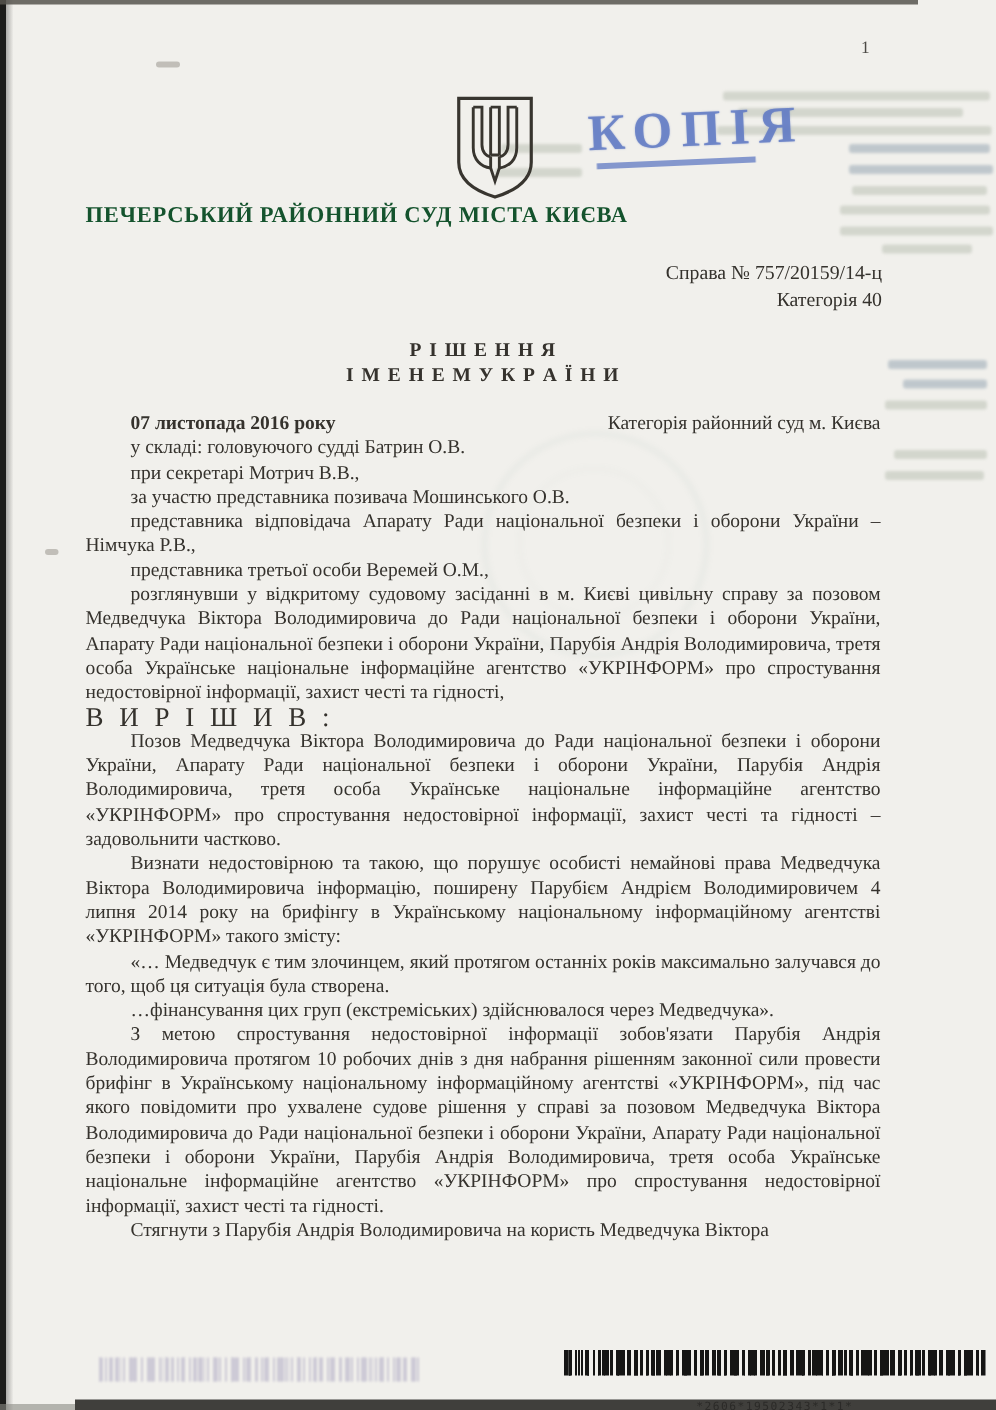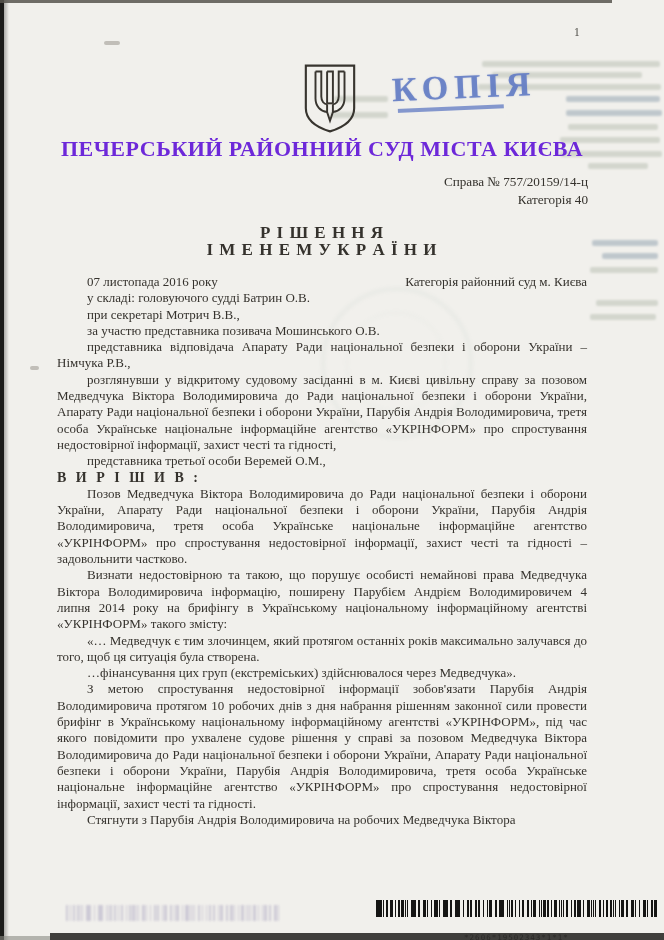--- a/index.html
+++ b/index.html
@@ -39,34 +39,34 @@
 
   
   .stamp{position:absolute;left:392px;top:68px;transform:rotate(-2.5deg);text-align:left;}
   .stamp-label{
     font-size:34px;font-weight:bold;letter-spacing:6px;
     color:rgba(96,122,195,.82);text-shadow:0 0 1.2px rgba(96,122,195,.55);
     font-family:"Liberation Serif",serif;
   }
   .stamp-underline{width:106px;height:4px;margin:0 0 0 5px;background:rgba(96,122,195,.75);filter:blur(.4px);}
 
-  .court-name{position:absolute;left:57px;top:136px;width:530px;text-align:center;
-    font-size:22px;font-weight:bold;letter-spacing:.5px;color:#6d28d9;}
+  .court-name{position:absolute;left:57px;top:136px;width:530px;
+    font-size:15px;font-weight:bold;letter-spacing:.5px;color:#14532d;}
 
   .case-block{position:absolute;right:76px;top:173px;text-align:right;font-size:13.2px;line-height:17.5px;}
 
   
   .doc-body{position:absolute;left:57px;top:224px;width:530px;font-size:13px;line-height:16.3px;}
-  .title-line{text-align:center;font-weight:bold;font-size:17px;line-height:17px;letter-spacing:1px;}
+  .title-line{text-align:center;font-weight:bold;font-size:13px;line-height:17px;letter-spacing:1px;}
   .title-line.small{font-size:13.2px;letter-spacing:.2px;}
   .title-gap{height:16px;}
   .doc-body p{margin:0;text-indent:30px;text-align:justify;}
   .split-line{display:flex;justify-content:space-between;text-indent:0 !important;}
-  .split-line .left{padding-left:30px;}
-  .res-heading{text-align:center;font-weight:bold;font-size:14px;letter-spacing:3px;margin:12px 0 10px 0;text-indent:0 !important;}
+  .split-line .left{padding-left:30px;font-weight:bold;}
+  .res-heading{text-align:center;font-weight:normal;font-size:18px;letter-spacing:3px;margin:12px 0 10px 0;text-indent:0 !important;}
 
   
   .barcode{position:absolute;left:376px;top:900px;width:281px;}
   .bars{height:17px;background-color:transparent;
     background-image:
       repeating-linear-gradient(90deg,#151514 0 1.5px,transparent 1.5px 4px),
       repeating-linear-gradient(90deg,#151514 0 1px,transparent 1px 6.5px),
       repeating-linear-gradient(90deg,#151514 0 2.5px,transparent 2.5px 11px);
     border-left:3px solid #151514;border-right:3px solid #151514;}
   .barcode-label{margin-top:16px;text-align:center;font-family:"DejaVu Sans Mono",monospace;
@@ -141,31 +141,31 @@
     <div class="title-gap"></div>
 
     <p class="split-line">
       <span class="left">07 листопада 2016 року</span>
       <span class="right">Категорія районний суд м. Києва</span>
     </p>
     <p>у складі: головуючого судді Батрин О.В.</p>
     <p>при секретарі Мотрич В.В.,</p>
     <p>за участю представника позивача Мошинського О.В.</p>
     <p>представника відповідача Апарату Ради національної безпеки і оборони України – Німчука Р.В.,</p>
+    <p>представника третьої особи Веремей О.М.,</p>
     <p>розглянувши у відкритому судовому засіданні в м. Києві цивільну справу за позовом Медведчука Віктора Володимировича до Ради національної безпеки і оборони України, Апарату Ради національної безпеки і оборони України, Парубія Андрія Володимировича, третя особа Українське національне інформаційне агентство «УКРІНФОРМ» про спростування недостовірної інформації, захист честі та гідності,</p>
-    <p>представника третьої особи Веремей О.М.,</p>
 
     <p class="res-heading">В И Р І Ш И В :</p>
 
     <p>Позов Медведчука Віктора Володимировича до Ради національної безпеки і оборони України, Апарату Ради національної безпеки і оборони України, Парубія Андрія Володимировича, третя особа Українське національне інформаційне агентство «УКРІНФОРМ» про спростування недостовірної інформації, захист честі та гідності – задовольнити частково.</p>
     <p>Визнати недостовірною та такою, що порушує особисті немайнові права Медведчука Віктора Володимировича інформацію, поширену Парубієм Андрієм Володимировичем 4 липня 2014 року на брифінгу в Українському національному інформаційному агентстві «УКРІНФОРМ» такого змісту:</p>
     <p>«… Медведчук є тим злочинцем, який протягом останніх років максимально залучався до того, щоб ця ситуація була створена.</p>
     <p>…фінансування цих груп (екстреміських) здійснювалося через Медведчука».</p>
     <p>З метою спростування недостовірної інформації зобов'язати Парубія Андрія Володимировича протягом 10 робочих днів з дня набрання рішенням законної сили провести брифінг в Українському національному інформаційному агентстві «УКРІНФОРМ», під час якого повідомити про ухвалене судове рішення у справі за позовом Медведчука Віктора Володимировича до Ради національної безпеки і оборони України, Апарату Ради національної безпеки і оборони України, Парубія Андрія Володимировича, третя особа Українське національне інформаційне агентство «УКРІНФОРМ» про спростування недостовірної інформації, захист честі та гідності.</p>
-    <p>Стягнути з Парубія Андрія Володимировича на робочих Медведчука Віктора</p>
+    <p>Стягнути з Парубія Андрія Володимировича на користь Медведчука Віктора</p>
   </div>
 
   <div class="barcode">
     <div class="bars"></div>
     <div class="barcode-label">*2606*19502343*1*1*</div>
   </div>
 
 </div>
 
 </body></html>

